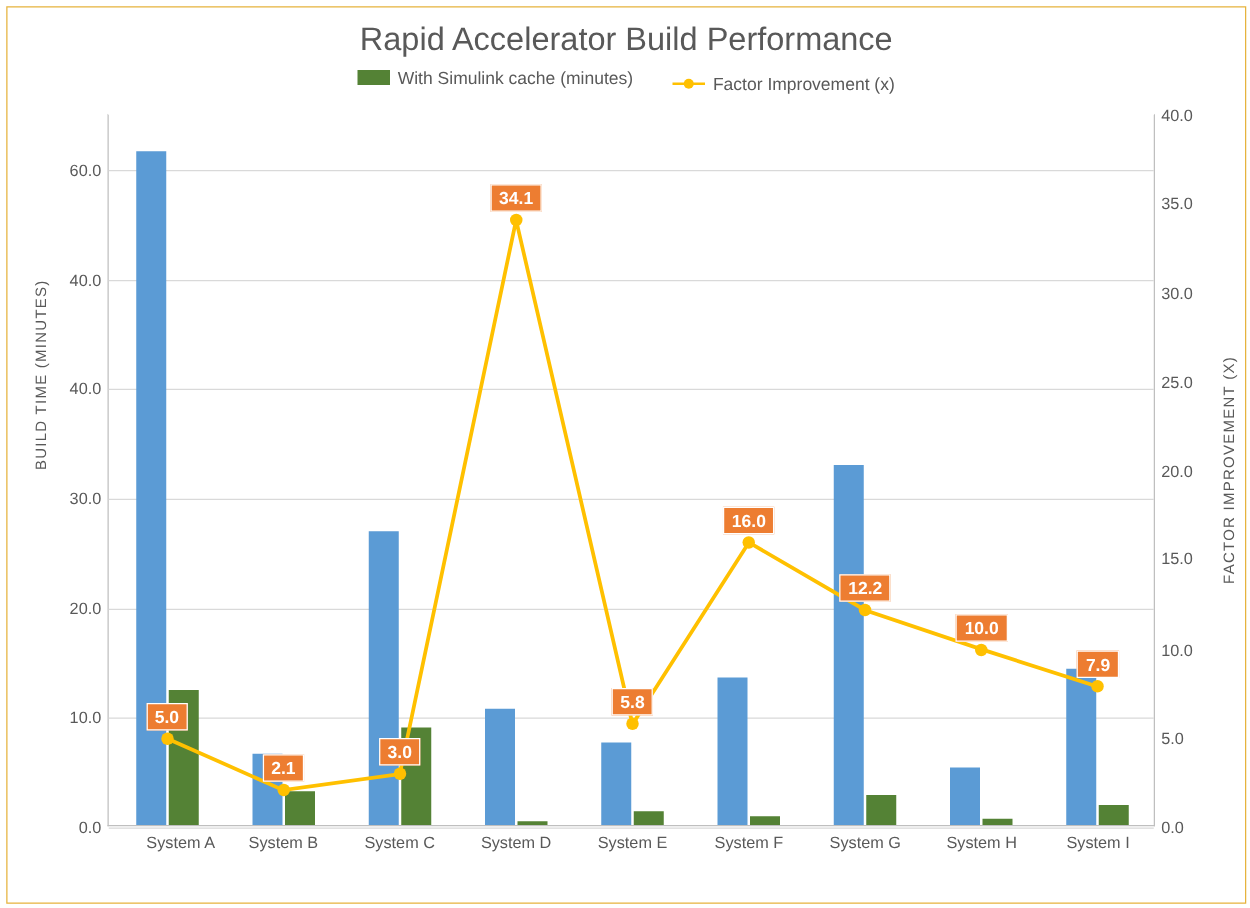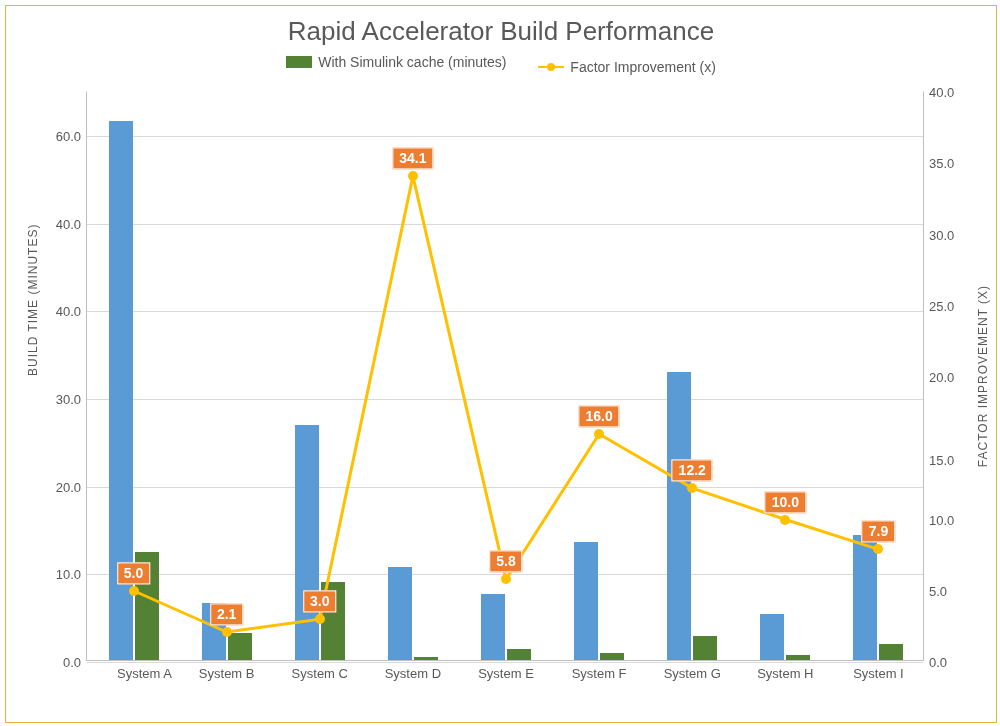--- a/index.html
+++ b/index.html
@@ -174,21 +174,21 @@
       <div class="y-tick-left" style="top: 306.923px;">30.0</div>
       <div class="gridline" style="top: 219.231px;"></div>
       <div class="y-tick-left" style="top: 219.231px;">40.0</div>
       <div class="gridline" style="top: 131.538px;"></div>
       <div class="y-tick-left" style="top: 131.538px;">40.0</div>
       <div class="gridline" style="top: 43.8462px;"></div>
       <div class="y-tick-left" style="top: 43.8462px;">60.0</div>
       <div class="y-tick-right" style="top: 570px;">0.0</div>
       <div class="y-tick-right" style="top: 498.75px;">5.0</div>
       <div class="y-tick-right" style="top: 427.5px;">10.0</div>
-      <div class="y-tick-right" style="top: 368px;">15.0</div>
+      <div class="y-tick-right" style="top: 355px;">15.0</div>
       <div class="y-tick-right" style="top: 285px;">20.0</div>
       <div class="y-tick-right" style="top: 213.75px;">25.0</div>
       <div class="y-tick-right" style="top: 142.5px;">30.0</div>
       <div class="y-tick-right" style="top: 71.25px;">35.0</div>
       <div class="y-tick-right" style="top: 0px;">40.0</div>
       <div class="x-tick" style="left: 46.5556px; margin-left: 11px;">System A</div>
       <div class="bar" style="left: 21.5556px; height: 539.308px; background: rgb(91, 155, 213);"></div>
       <div class="bar" style="left: 47.5556px; height: 107.862px; background: rgb(84, 130, 53);"></div>
       <div class="x-tick" style="left: 139.667px;">System B</div>
       <div class="bar" style="left: 114.667px; height: 57px; background: rgb(91, 155, 213);"></div>

